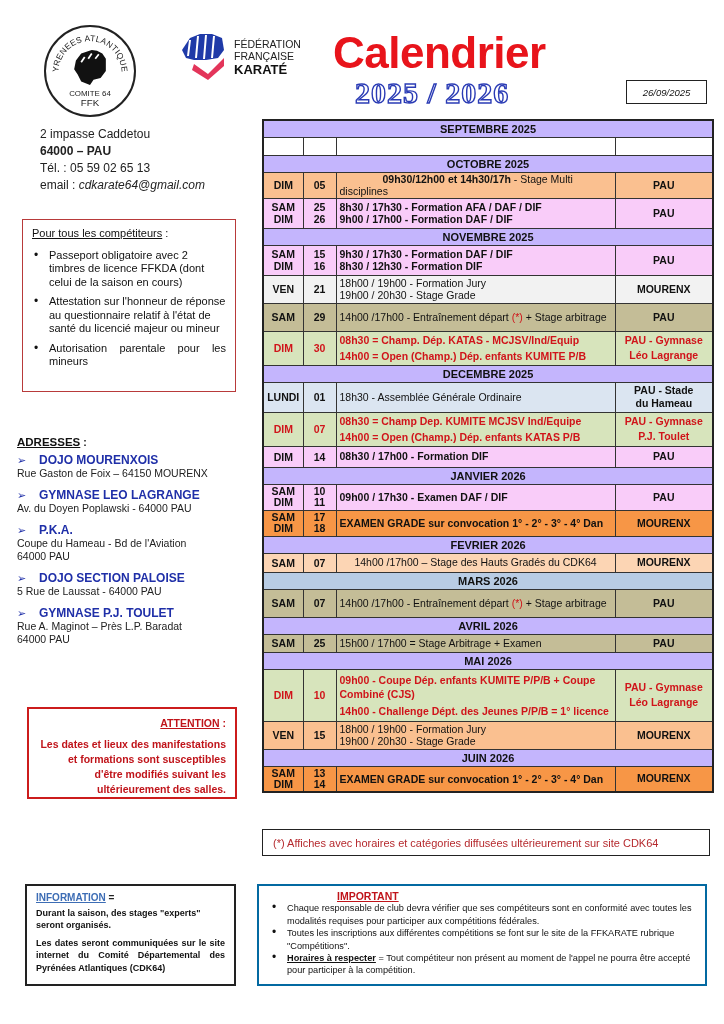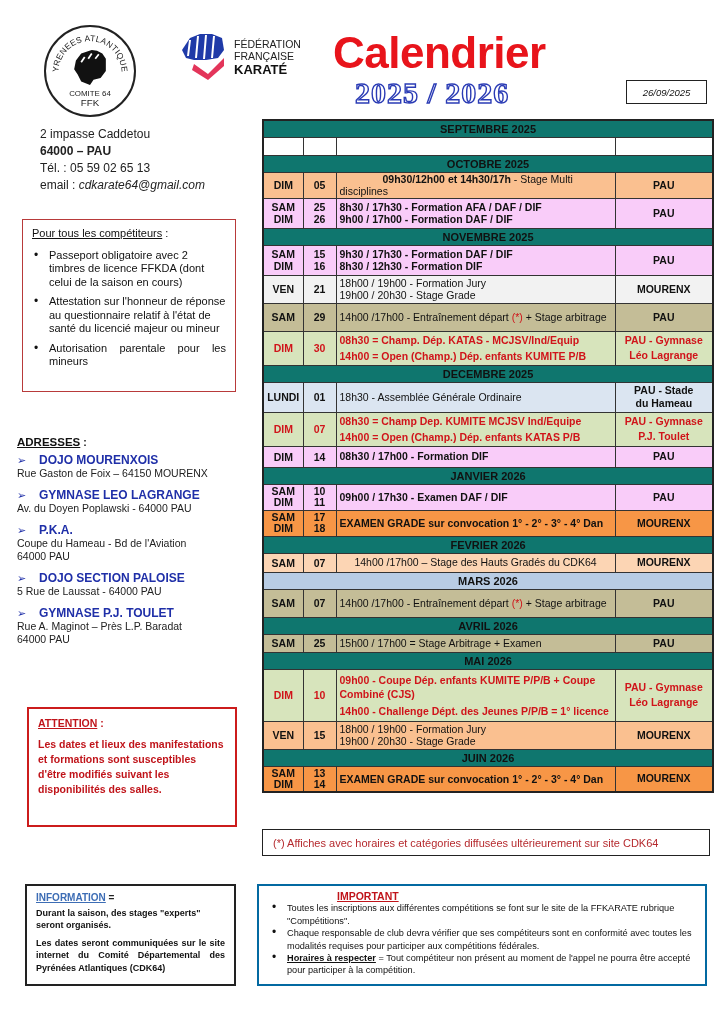--- a/index.html
+++ b/index.html
@@ -31,21 +31,21 @@
   .comp-box li.just { text-align: justify; }
 
   
   .addr { left: 17px; top: 436px; width: 210px; font-size: 10.5px; line-height: 13px; }
   .addr .head { font-weight: bold; text-decoration: underline; font-size: 11.5px; margin-bottom: 3px; }
   .addr .name { color: #1f2fa8; font-weight: bold; font-size: 12px; margin-top: 5px; display: flex; align-items: center; }
   .addr .arrow { display: inline-block; width: 22px; color: #1f2fa8; font-size: 11px; }
   .addr .line { color: #222; }
 
   
-  .attn { left: 27px; top: 707px; width: 210px; height: 120px; border: 2.5px solid #cc1c1c; padding: 7px 9px; color: #c0141a; font-weight: bold; font-size: 10.5px; line-height: 15px; }
+  .attn { left: 27px; top: 707px; width: 210px; height: 92px; border: 2.5px solid #cc1c1c; padding: 7px 9px; color: #c0141a; font-weight: bold; font-size: 10.5px; line-height: 15px; text-align: right; }
   .attn .head { text-decoration: underline; margin-bottom: 6px; }
 
   
   .info { left: 25px; top: 884px; width: 211px; height: 102px; border: 2px solid #222; padding: 6px 9px; font-size: 9px; line-height: 12.5px; font-weight: bold; }
   .info .head { color: #3d6db5; font-size: 10px; font-weight: bold; margin-bottom: 2px; }
   .info .head u { text-decoration: underline; }
   .info .eq { color: #222; }
   .info p { margin-bottom: 5px; }
   .info .just { text-align: justify; }
 
@@ -64,21 +64,21 @@
   .cal { left: 262px; top: 119px; width: 450px; border: 2px solid #222; border-collapse: collapse; table-layout: fixed; font-size: 10.5px; }
   .cal td { border: 1px solid #333; padding: 0 3px; vertical-align: middle; }
   .cal col.c1 { width: 40px; }
   .cal col.c2 { width: 33px; }
   .cal col.c3 { width: 279px; }
   .cal col.c4 { width: 98px; }
   .cal .c-day, .cal .c-date { text-align: center; font-weight: bold; line-height: 12px; }
   .cal .c-loc { text-align: center; font-weight: bold; line-height: 13px; }
   .cal .c-ev { line-height: 12.5px; }
   .cal .c-ev .b { font-weight: bold; padding-left: 43px; }
-  .cal .month td { background: #0f766e; text-align: center; font-weight: bold; font-size: 11px; height: 17px; }
+  .cal .month td { background: #c4b5fd; text-align: center; font-weight: bold; font-size: 11px; height: 17px; }
   .cal .month.m2 td { background: #b8cce4; }
   .cal .red { color: #d0141a; }
   .cal .star { color: #d0141a; }
 
   .bg-peach { background: #fac090; }
   .bg-pink { background: #f9ccf9; }
   .bg-grey { background: #f2f2f2; }
   .bg-khaki { background: #c4bd97; }
   .bg-green { background: #d7e4bc; }
   .bg-lblue { background: #dbe5f1; }
@@ -162,21 +162,21 @@
       <span class="arrow">➢</span>
       <span>GYMNASE P.J. TOULET</span>
     </div>
   <div class="line">Rue A. Maginot – Près L.P. Baradat</div>
   <div class="line">64000 PAU</div>
 </div>
 
 <div class="abs attn">
   <div><span class="head">ATTENTION</span><span> :</span></div>
   <div style="height:6px"></div>
-  <div>Les dates et lieux des manifestations et formations sont susceptibles d'être modifiés suivant les disponibilités des salles.</div>
+  <div>Les dates et lieux des manifestations et formations sont susceptibles d'être modifiés suivant les ultérieurement des salles.</div>
 </div>
 
 <table class="abs cal">
   <colgroup>
       <col class="c1">
       <col class="c2">
       <col class="c3">
       <col class="c4">
     </colgroup>
 
@@ -398,17 +398,17 @@
 
 <div class="abs info">
   <div class="head"><u>INFORMATION</u><span class="eq"> =</span></div>
   <p>Durant la saison, des stages "experts" seront organisés.</p>
   <p class="just">Les dates seront communiquées sur le site internet du Comité Départemental des Pyrénées Atlantiques (CDK64)</p>
 </div>
 
 <div class="abs imp">
   <div class="head">IMPORTANT</div>
   <ul>
+    <li>Chaque responsable de club devra vérifier que ses compétiteurs sont en conformité avec toutes les modalités requises pour participer aux compétitions fédérales.</li>
     <li>Toutes les inscriptions aux différentes compétitions se font sur le site de la FFKARATE rubrique "Compétitions".</li>
-    <li>Chaque responsable de club devra vérifier que ses compétiteurs sont en conformité avec toutes les modalités requises pour participer aux compétitions fédérales.</li>
     <li><span class="u">Horaires à respecter</span><span> = Tout compétiteur non présent au moment de l'appel ne pourra être accepté pour participer à la compétition.</span></li>
   </ul>
 </div>
 
 </body></html>

